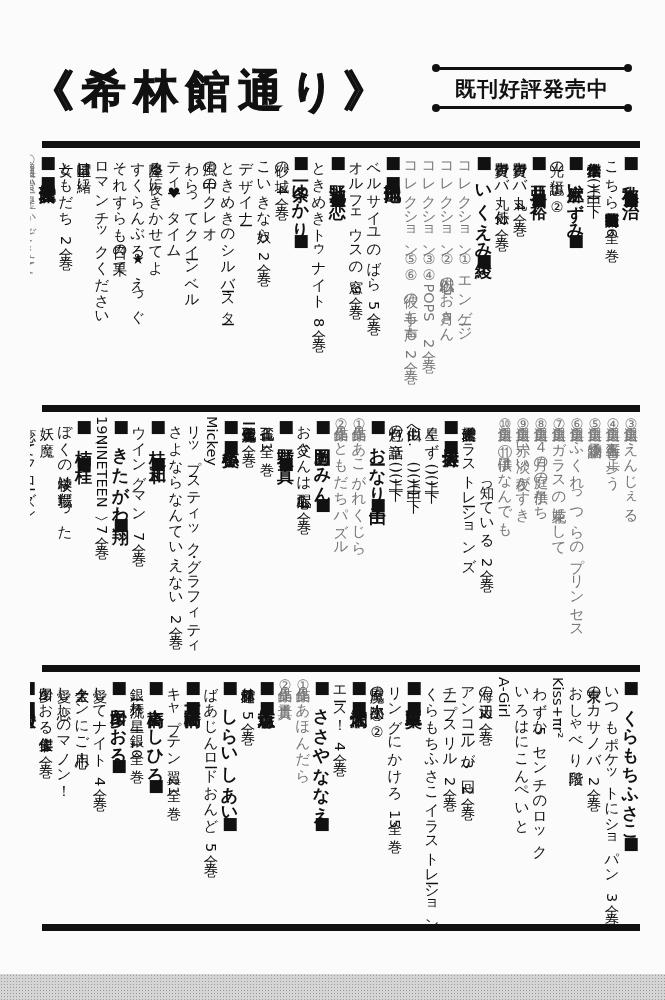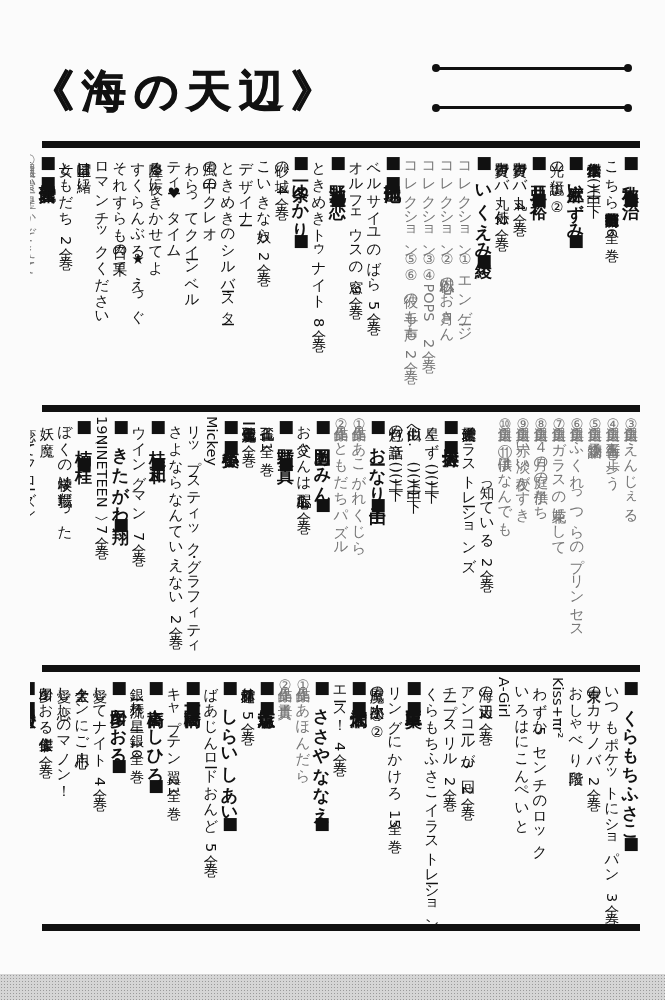--- a/index.html
+++ b/index.html
@@ -41,25 +41,26 @@
     position: absolute; left: 0; right: 0; bottom: 0; height: 26px;
     background-color: #d5d5d5;
     background-image: radial-gradient(#9a9a9a 0.7px, transparent 0.8px);
     background-size: 3px 3px;
   }
 </style>
 </head>
 <body>
 
 <div class="header">
-  <div class="big-title">《海の天辺》</div>
+  <div class="big-title">《希林館通り》</div>
   <div class="badge">
     <div class="rule top"></div>
     <div class="dot" style="left:0;top:1px"></div>
     <div class="dot" style="right:0;top:1px"></div>
+    <div class="badge-text">既刊好評発売中</div>
     <div class="rule bot"></div>
     <div class="dot" style="left:0;bottom:1px"></div>
     <div class="dot" style="right:0;bottom:1px"></div>
   </div>
 </div>
 
 <div class="bar" style="top:141px"></div>
 <div class="section" id="sec0" style="top:152px;height:235px">
     <div class="col author"><span>■秋本　治■</span></div>
     <div class="col"><span>こちら葛飾区亀有公園前派出所</span><span class="vol">全26巻</span></div>

